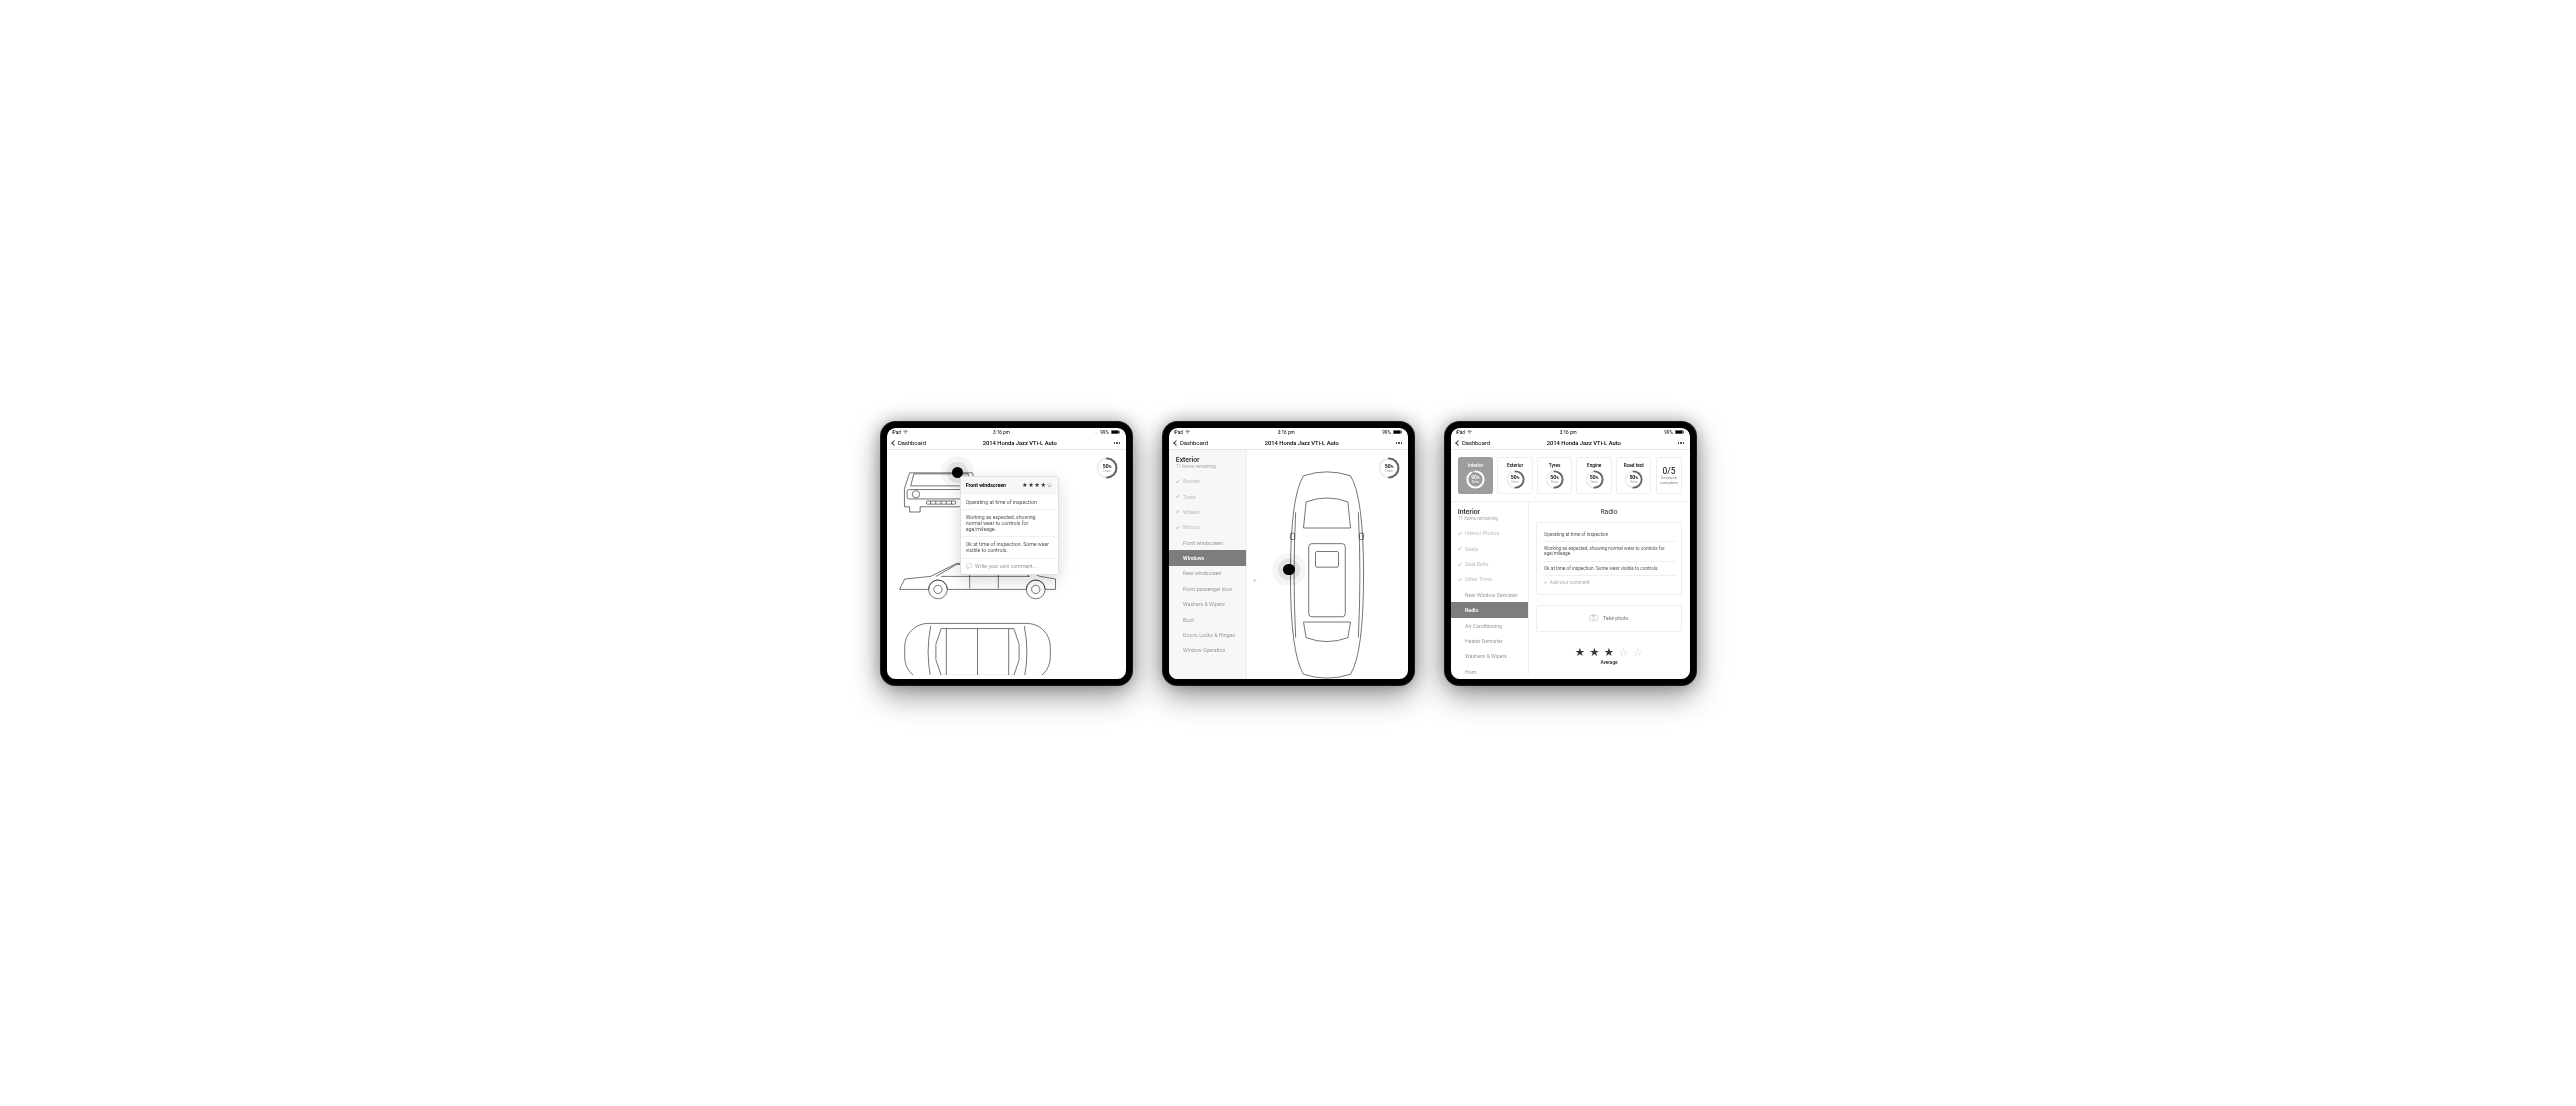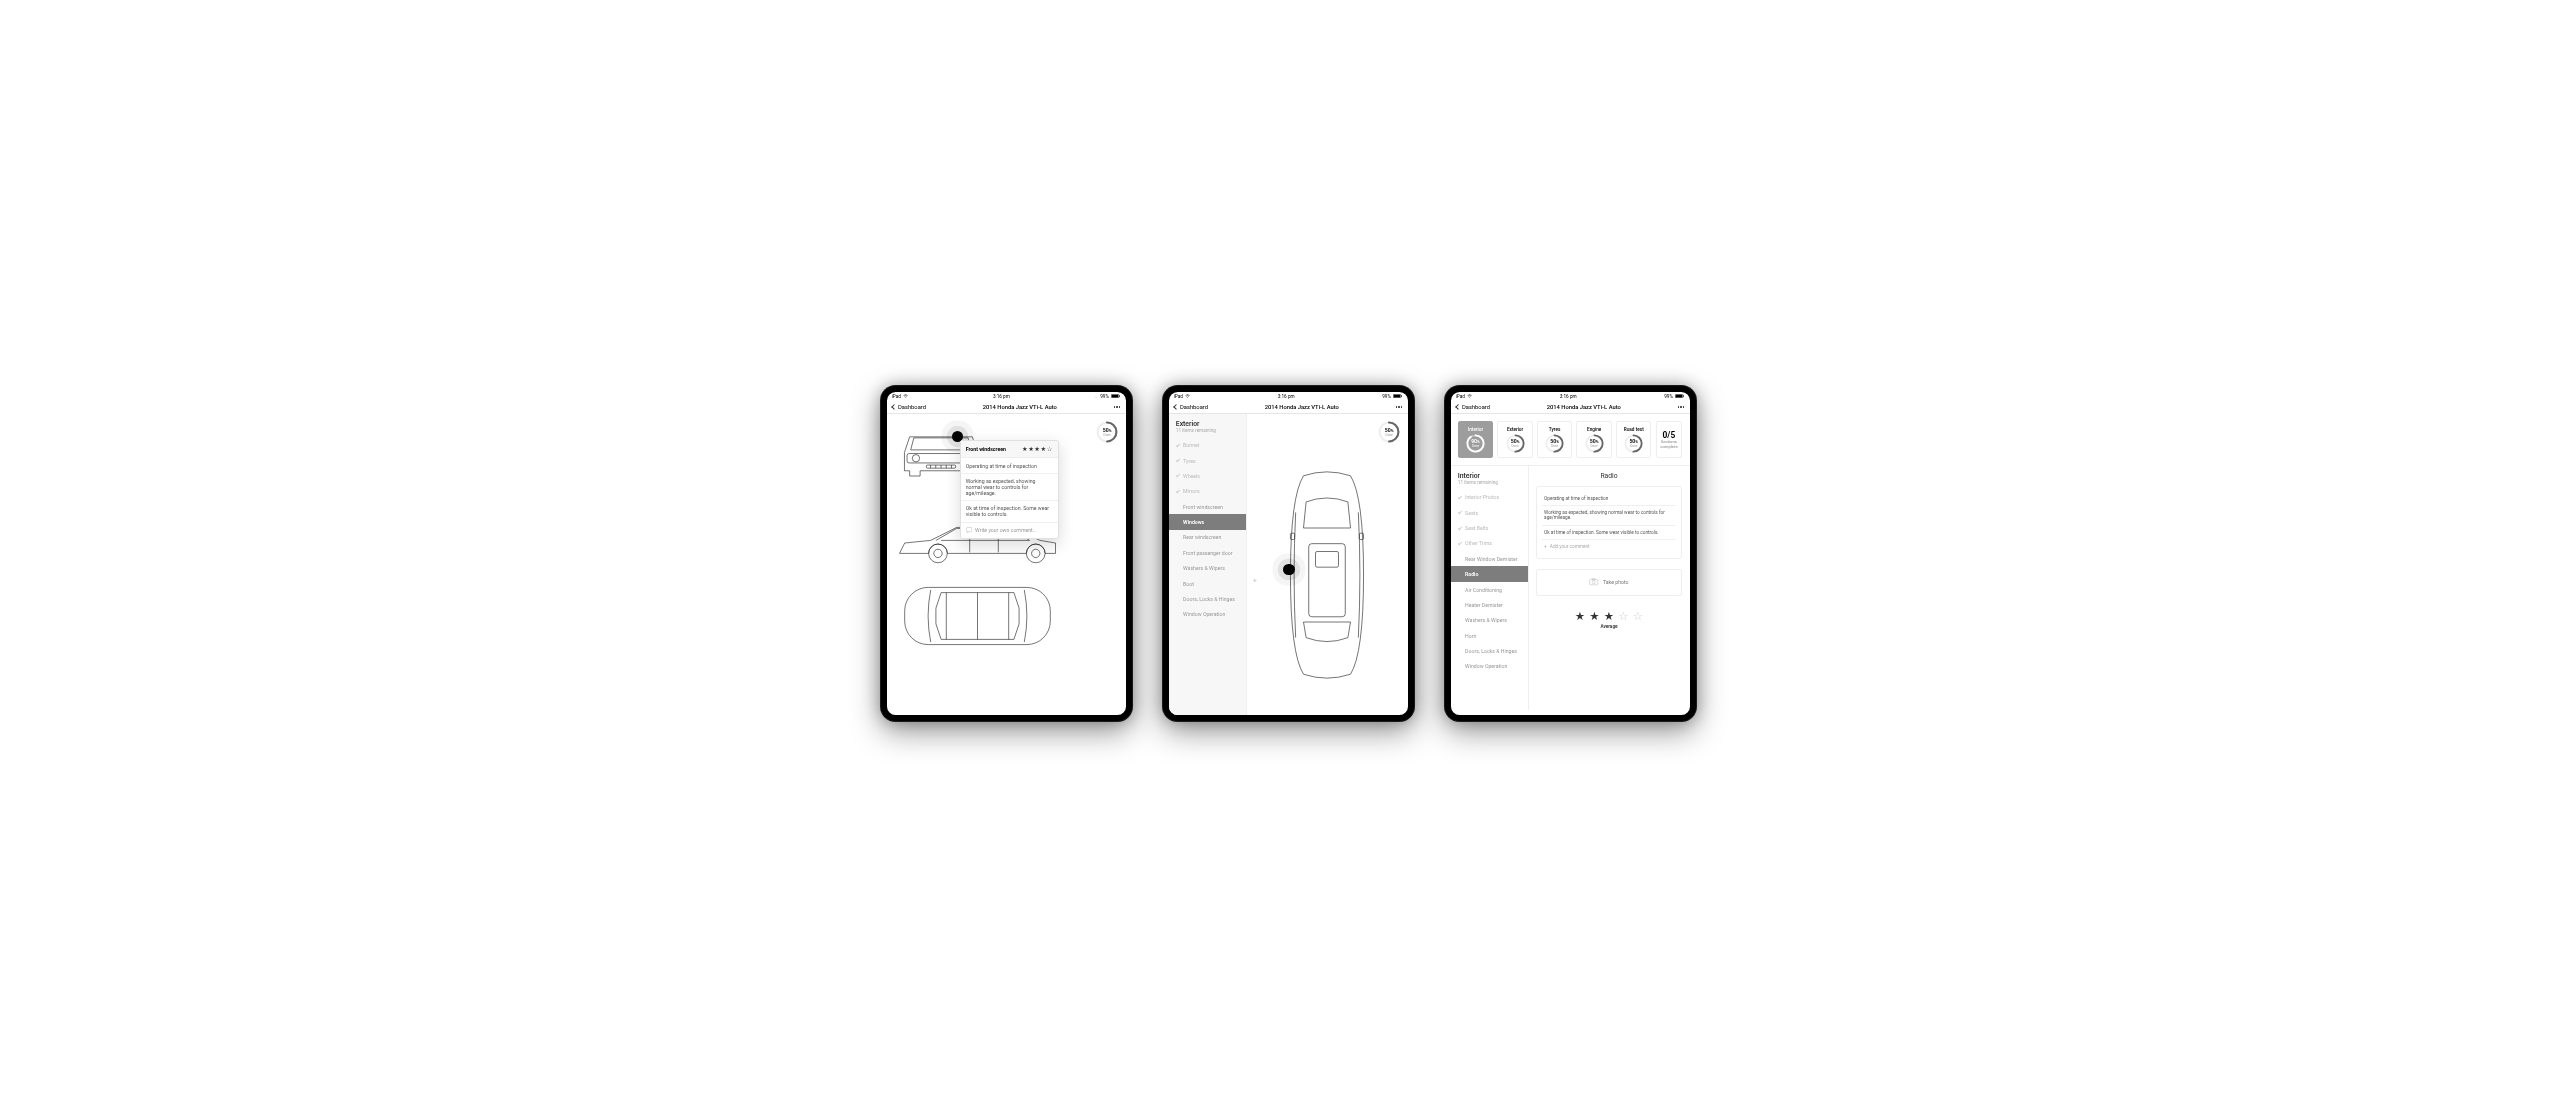--- a/index.html
+++ b/index.html
@@ -1,18 +1,18 @@
 <!DOCTYPE html>
 <html style="font-size:8.4px"><head>
 <meta charset="utf-8">
 <style>
   * { box-sizing: border-box; margin: 0; padding: 0; font-family: -apple-system, BlinkMacSystemFont, "Segoe UI", Roboto, Helvetica, Arial, sans-serif; }
   body { background: #fff; display: flex; justify-content: center; align-items: center; gap: 31px; padding: 21px; min-height: 100vh; }
   .ipad {
-    width: 251px; height: 335px; background: #fff; border-radius: 14.6px;
+    width: 251px; height: 263px; background: #fff; border-radius: 14.6px;
     border: 6.3px solid #000; position: relative; overflow: hidden;
     box-shadow: 0 0 0 1px #1a1a1a, 0 10.5px 31px rgba(0,0,0,0.4), 0 0 15.7px rgba(0,0,0,0.3);
   }
   .status-bar { display:flex; justify-content:space-between; align-items:center; padding:2.1px 5.2px; font-size:4.7px; color:#000; }
   .status-left, .status-right { display:flex; align-items:center; gap:2.1px; }
   .nav-bar { display:flex; justify-content:space-between; align-items:center; padding:3.1px 5.2px; border-bottom:0.5px solid #e5e5e5; }
   .nav-left { display:flex; align-items:center; gap:2.1px; font-size:5.8px; cursor:pointer; }
   .nav-title { font-size:5.8px; font-weight:500; }
   .nav-right { display:flex; gap:1px; cursor:pointer; }
   .dot { width:1.6px; height:1.6px; background:#333; border-radius:50%; }
@@ -56,21 +56,21 @@
   .plus-btn { position:absolute; left:6.3px; top:50%; font-size:7.3px; color:#bbb; cursor:pointer; }
 
   
   .s3-tiles { display:flex; gap:4.2px; padding:7.3px 7.3px 0; align-items:stretch; }
   .tile { flex:1; background:#fff; border:0.5px solid #eee; border-radius:2.1px; padding:4.2px 2.1px; display:flex; flex-direction:column; align-items:center; cursor:pointer; }
   .tile.active { background:#9d9d9d; border-color:#9d9d9d; color:#fff; }
   .tile.active .donut-pct, .tile.active .donut-sub { color:#fff; }
   .tile-label { font-size:4.7px; margin-bottom:2.1px; font-weight:500; }
   .tile-donut { width:19px; height:19px; }
   .sections-tile { flex:0.7; display:flex; flex-direction:column; align-items:center; justify-content:center; }
-  .sections-big { font-size:8.4px; font-weight:700; }
+  .sections-big { font-size:8.4px; font-weight:400; }
   .sections-sub { font-size:4.2px; color:#888; text-align:center; line-height:1.1; }
   .s3-body { display:flex; height:calc(100% - 52px); margin-top:7.3px; border-top:0.5px solid #eee; }
   .s3-sidebar { width:78px; border-right:0.5px solid #eee; overflow-y:auto; }
   .s3-sidebar .sidebar-header { padding:6.3px 7.3px 4.2px; }
   .s3-main { flex:1; padding:6.3px 7.3px; overflow-y:auto; }
   .s3-title { text-align:center; font-size:6.8px; font-weight:400; color:#333; margin-bottom:5.2px; }
   .option-box { border:0.5px solid #eee; border-radius:2.1px; padding:5.2px; font-size:4.7px; color:#555; margin-bottom:2.1px; }
   .option-row { padding:4.2px 2.1px; border-bottom:0.5px solid #f0f0f0; cursor:pointer; }
   .option-row:last-child { border-bottom:none; }
   .add-comment { padding:4.2px 2.1px; color:#aaa; display:flex; align-items:center; gap:3.1px; }

